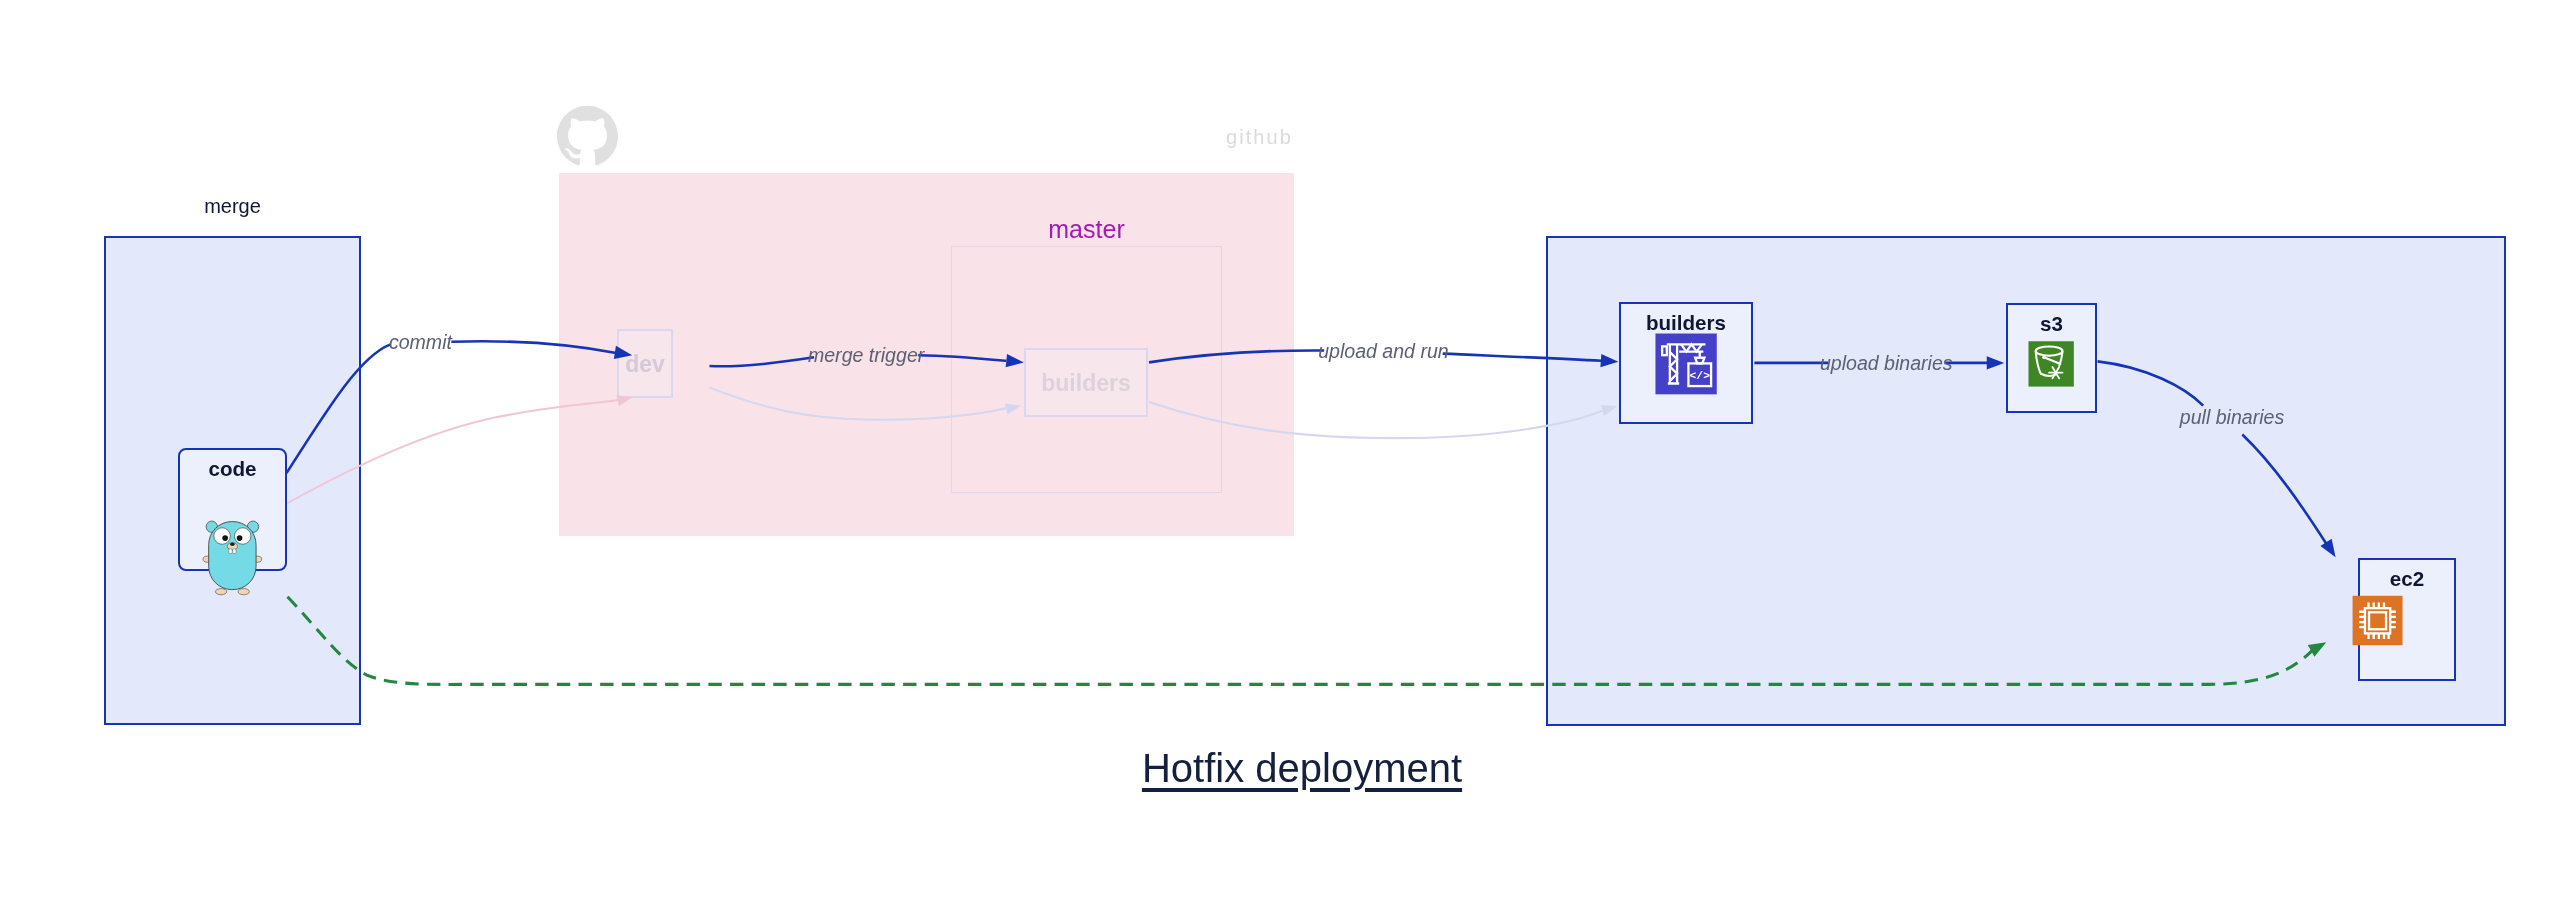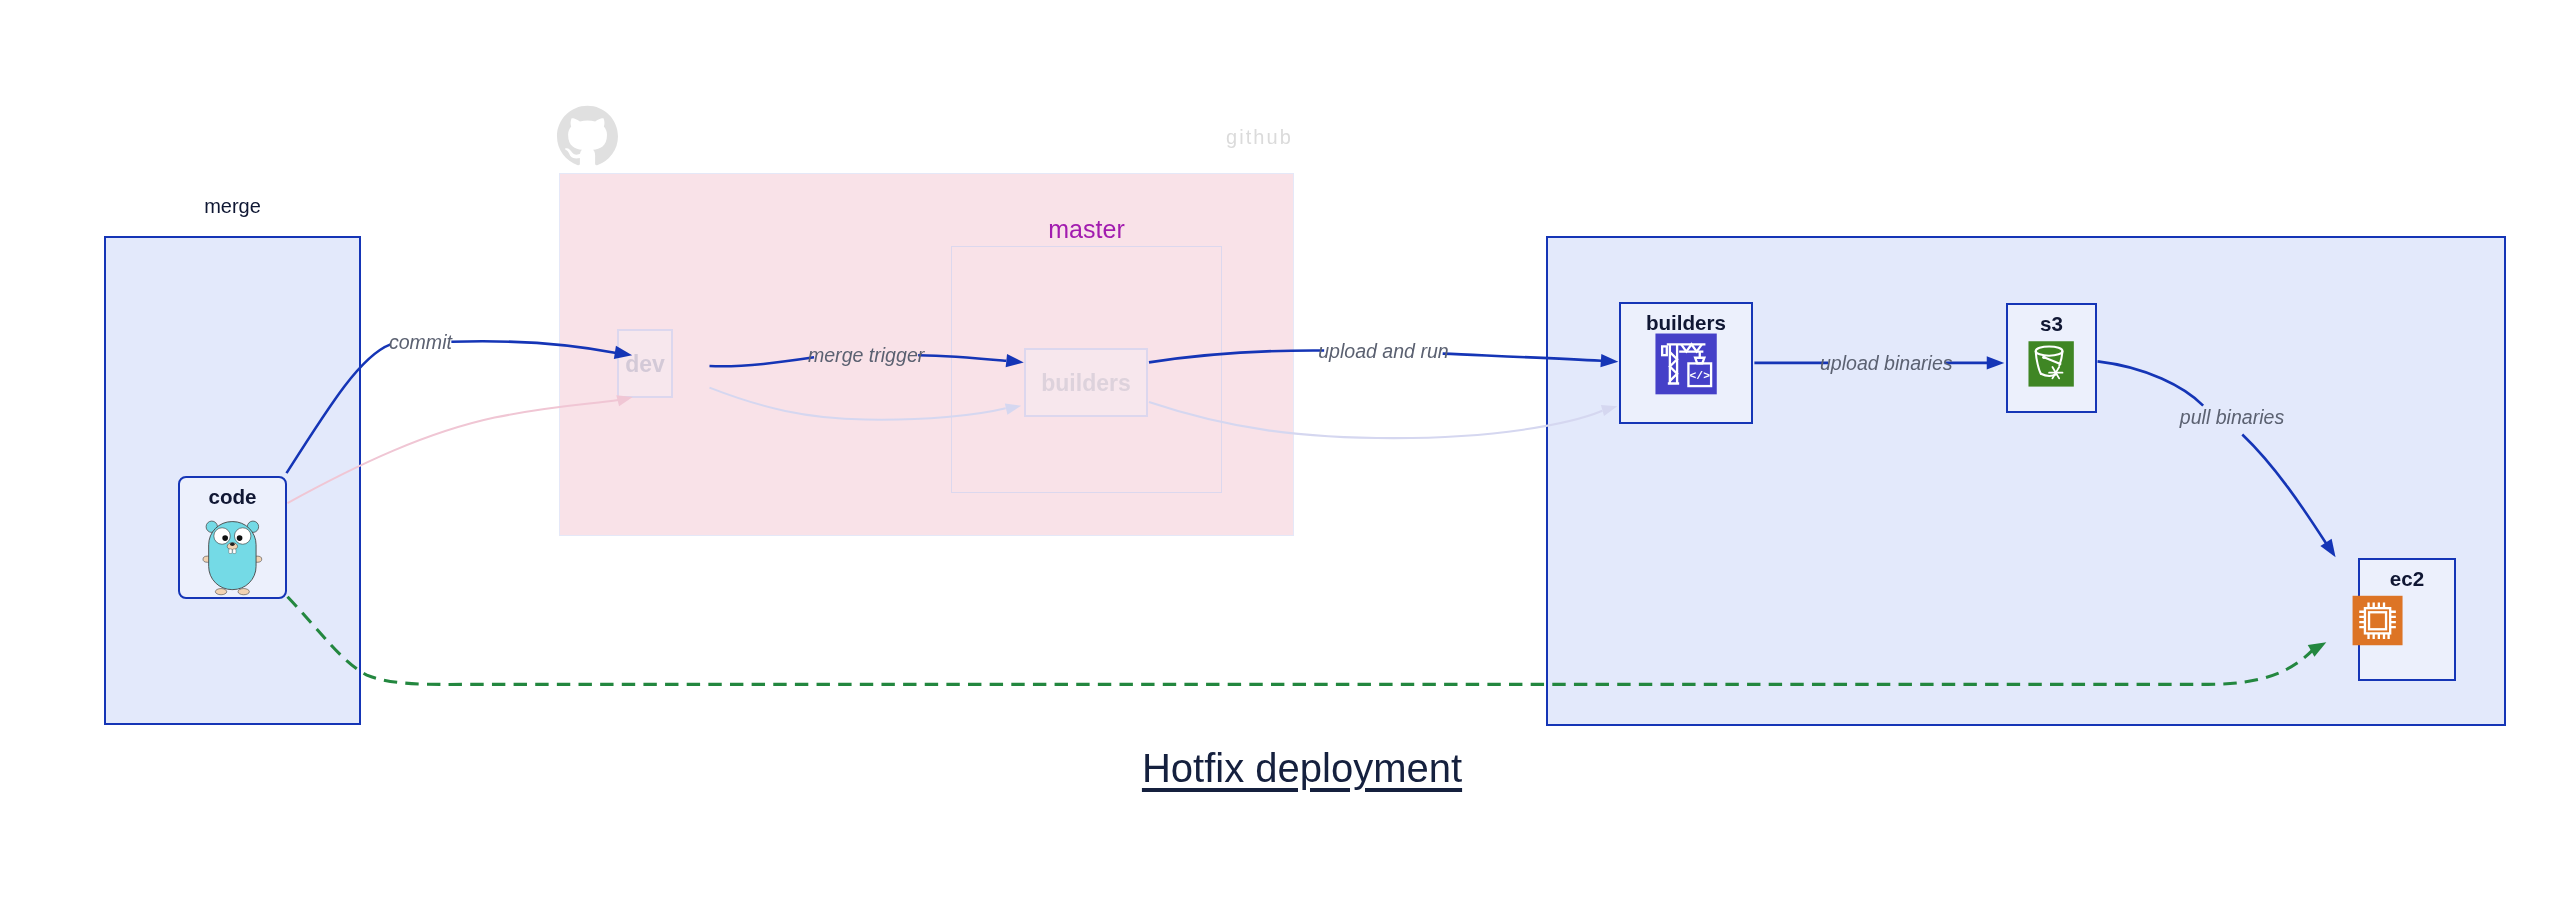--- a/index.html
+++ b/index.html
@@ -69,21 +69,21 @@
   <div class="container-box box-blue" style="left:104px;top:236px;width:257px;height:489px;"></div>
 
   <div class="container-label" style="left:1061px;width:232px;top:126px;text-align:right;color:#dbdbdb;letter-spacing:2.1px;">github</div>
   <div class="container-box box-pink" style="left:559px;top:173px;width:735px;height:363px;"></div>
 
   <div class="container-label" style="left:951px;width:271px;top:215px;font-size:25px;color:#a21caf;">master</div>
   <div class="container-box box-master" style="left:951px;top:246px;width:271px;height:247px;z-index:1;"></div>
 
   <div class="container-box box-blue" style="left:1546px;top:236px;width:960px;height:490px;"></div>
 
-  <div class="node node-blue" style="left:178px;top:476px;width:109px;height:123px;border-radius:8px;">
+  <div class="node node-blue" style="left:178px;top:448px;width:109px;height:123px;border-radius:8px;">
     <div class="node-label">code</div>
   </div>
 
   <div class="node node-faded" style="left:617px;top:329px;width:56px;height:69px;">
     <div class="node-label-center" style="color:#d3c9d7;">dev</div>
   </div>
 
   <div class="node node-faded" style="left:1024px;top:348px;width:124px;height:69px;">
     <div class="node-label-center" style="color:#ddd2dc;">builders</div>
   </div>

